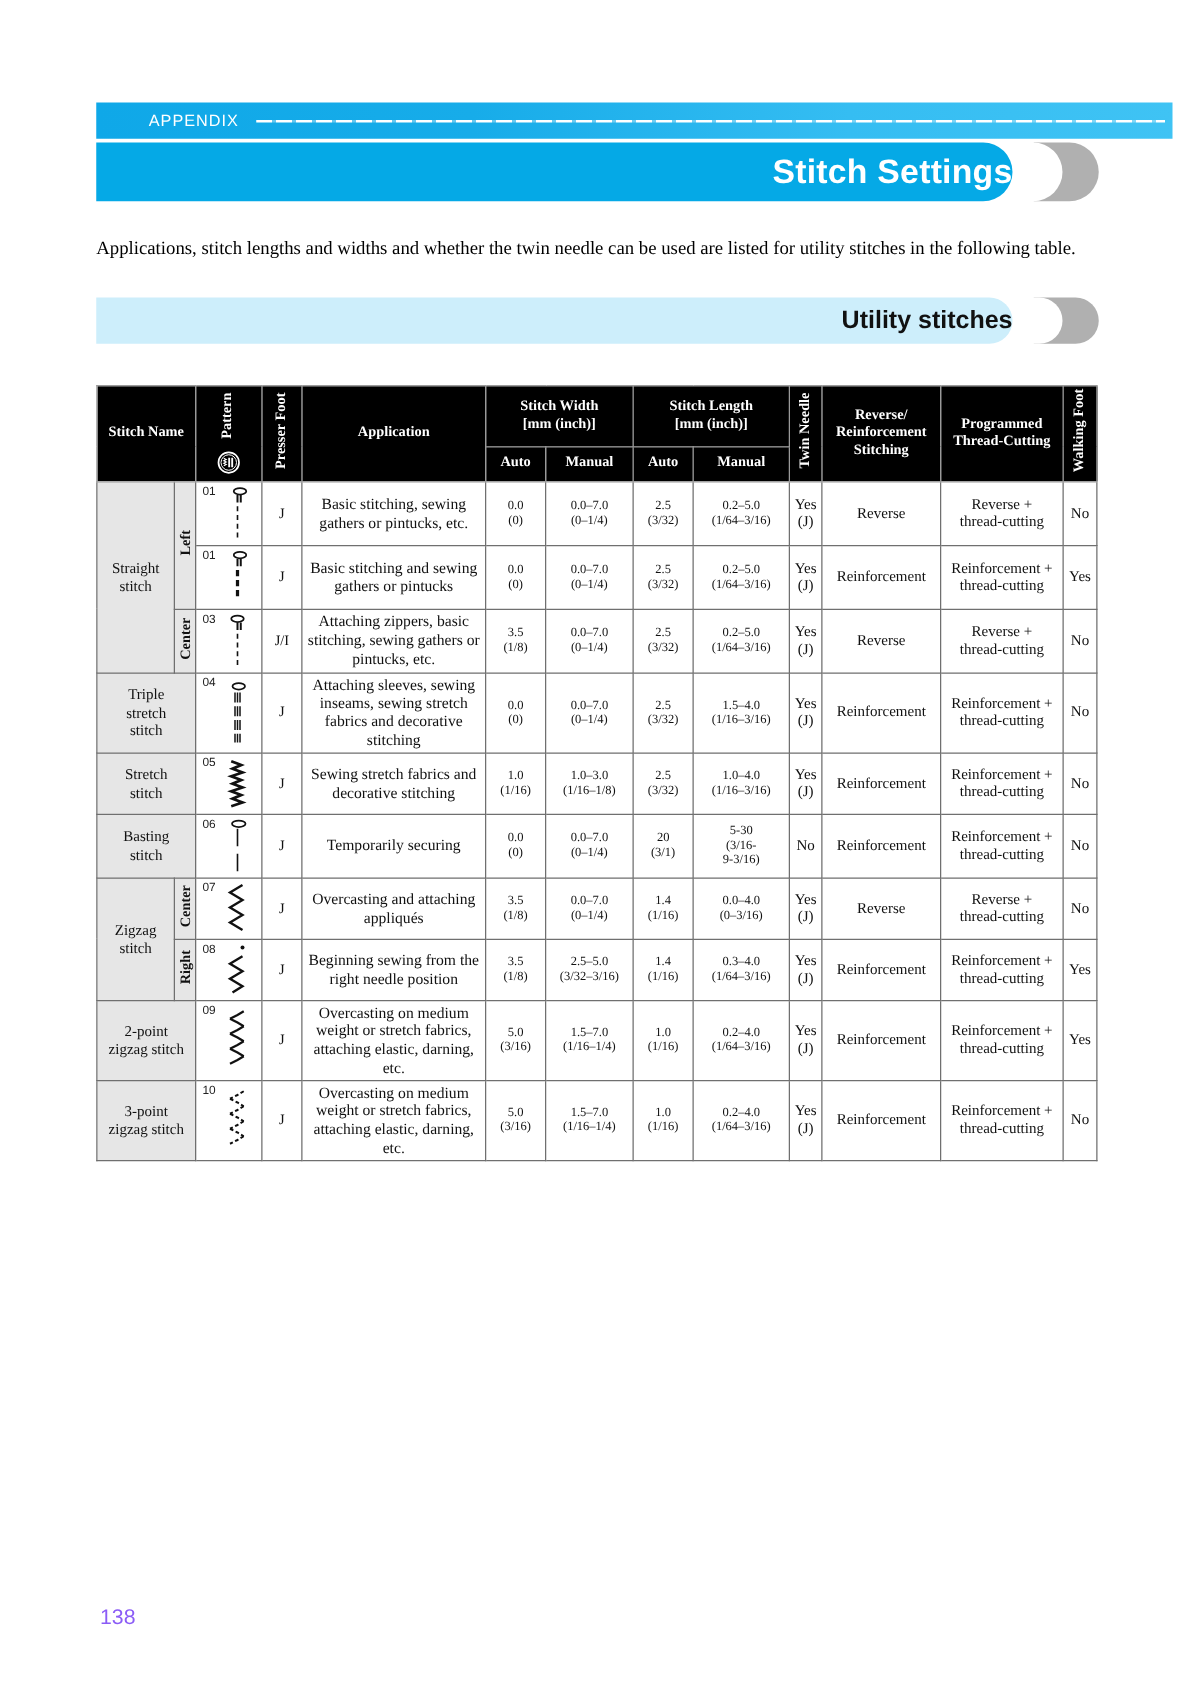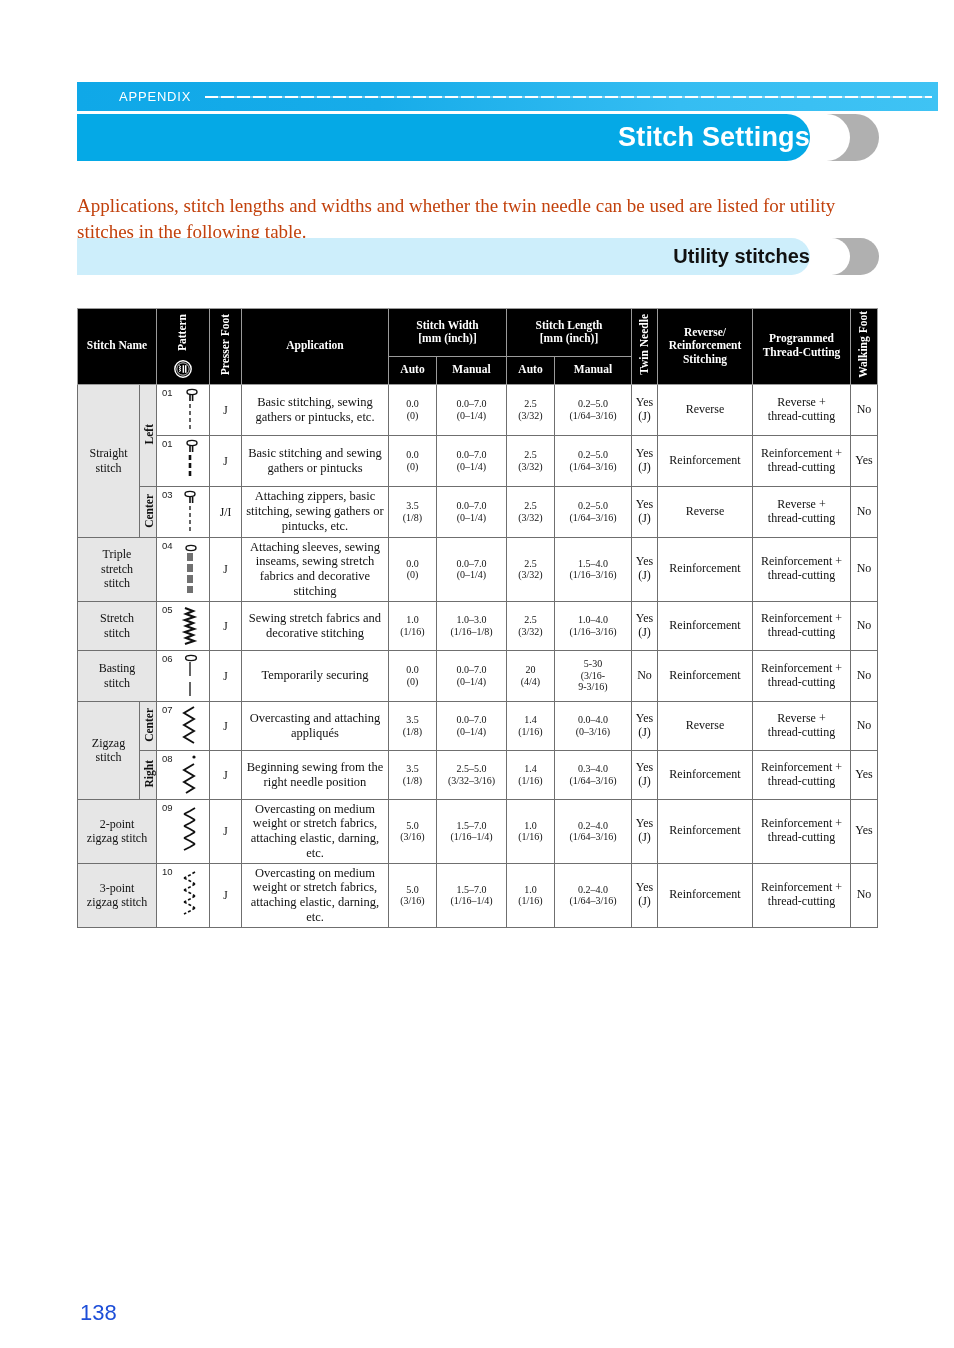--- a/index.html
+++ b/index.html
@@ -93,23 +93,23 @@
     font-weight: bold;
     font-size: 20px;
     padding-left: 14px;
   }
 
   
   .intro {
     position: absolute;
     left: 77px; top: 174px;
     width: 800px;
-    font-size: 19px;
+    font-size: 15px;
     line-height: 1.35;
-    color: #c2410c;
+    color: #000000;
   }
 
   
   .tbl-wrap {
     position: absolute;
     left: 77px; top: 308px;
     width: 800px;
   }
   table.stitch {
     border-collapse: collapse;
@@ -188,24 +188,23 @@
   }
   .hdr-icon {
     display: block;
     margin: 4px auto 0 auto;
   }
 
   
   .pageno {
     position: absolute;
     left: 80px; top: 1284px;
-    font-size: 22px;
-    color: #1d4ed8;
+    font-size: 17px;
+    color: #8b5cf6;
     font-family: "Liberation Sans", sans-serif;
-    margin-top: 16px;
   }
 </style>
 </head>
 <body>
 
 <div class="appendix-bar">
   <span class="appendix-label">APPENDIX</span>
   <span class="appendix-rule"></span>
 </div>
 
@@ -542,21 +541,21 @@
         <td class="num">
           <div>0.0</div>
             <div>(0)</div>
         </td>
         <td class="num">
           <div>0.0–7.0</div>
             <div>(0–1/4)</div>
         </td>
         <td class="num">
           <div>20</div>
-            <div>(4/4)</div>
+            <div>(3/1)</div>
         </td>
         <td class="num">
           <div>5-30</div>
             <div>(3/16-</div>
             <div>9-3/16)</div>
         </td>
         <td class="yn">
           <div>No</div>
         </td>
         <td class="txt">Reinforcement</td>

